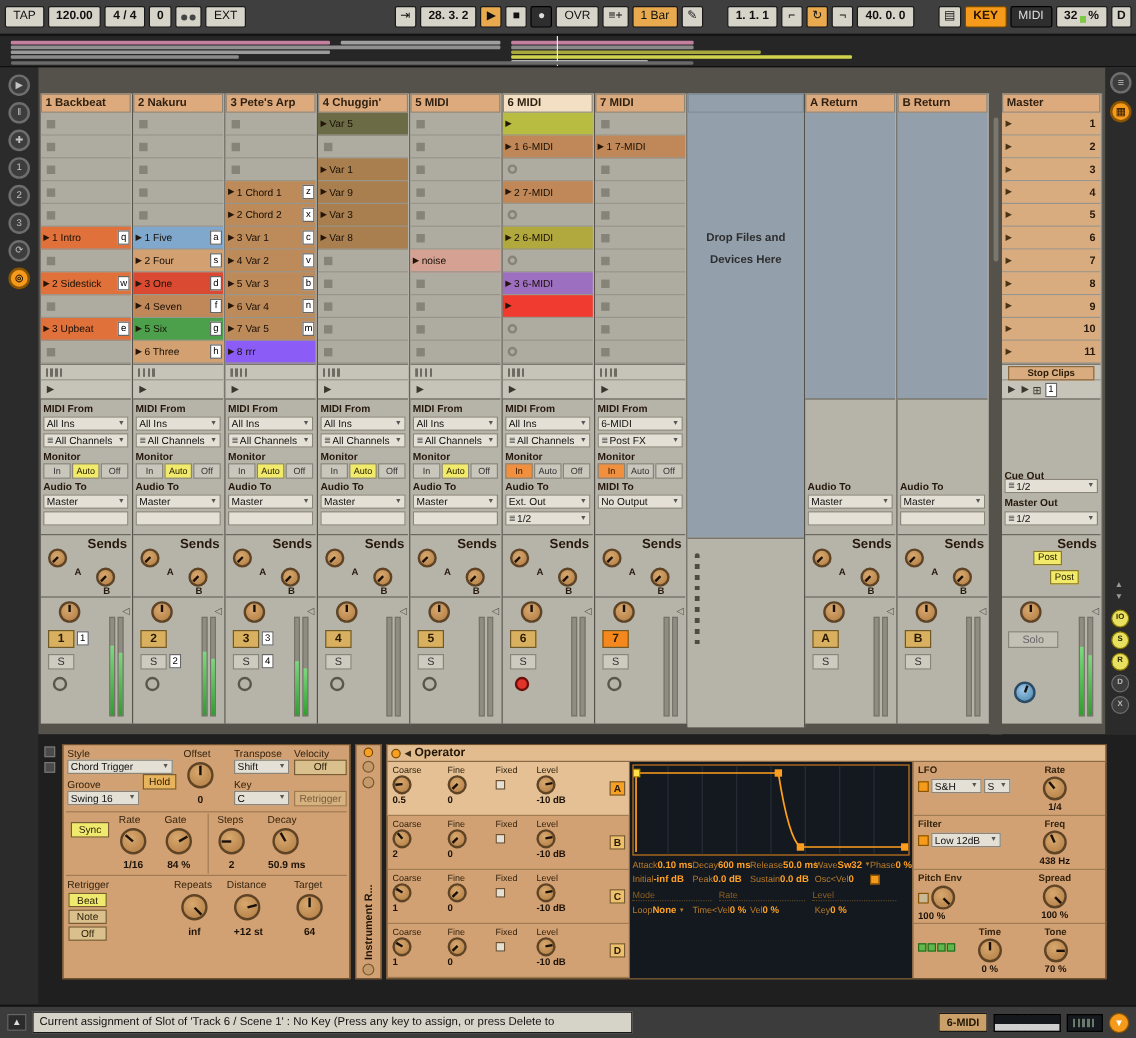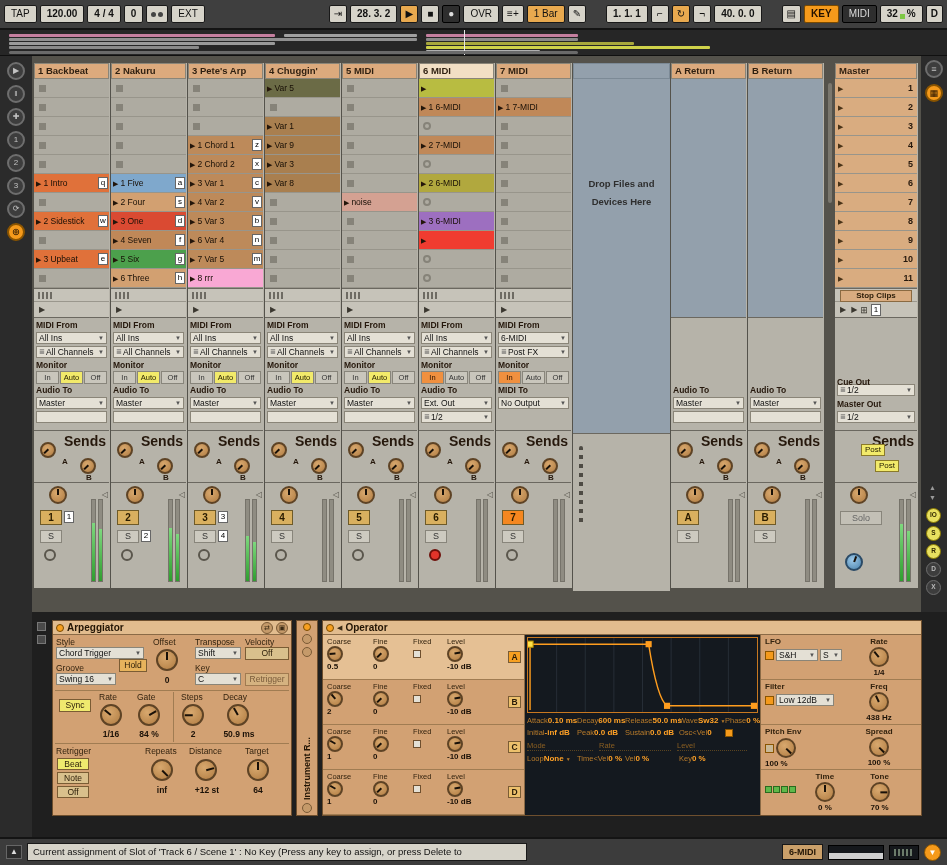--- a/index.html
+++ b/index.html
@@ -33,21 +33,21 @@
 
   
   #below{flex:1;display:flex;min-height:0}
   #left-rail{width:32px;background:#2b2b2b;display:flex;flex-direction:column;align-items:center;padding-top:6px;gap:5px;flex:0 0 auto}
   .railbtn{width:18px;height:18px;border-radius:50%;background:#3d3d3d;border:2px solid #6e6e6e;color:#c3c3c3;font-size:8px;line-height:14px;text-align:center;cursor:default}
   .railbtn.on{background:#f59a1b;border-color:#8a5400;color:#221100;font-weight:700}
   #right-col{flex:1;display:flex;flex-direction:column;min-width:0}
 
   
   #session-row{height:556px;display:flex;background:#54524b;flex:0 0 auto}
-  #session-wrap{flex:1;padding:7px 2px 0 2px;overflow:hidden}
+  #session-wrap{flex:1;padding:22px 2px 0 2px;overflow:hidden}
   #session-cols{display:flex;align-items:flex-start;height:100%}
   .tcol{width:77px;padding-right:1px;background:#b6b3a9;flex:0 0 auto;border-right:1px solid #54524b}
   .mcolw{width:84px}
   .thead{height:16px;background:#dcaa7d;border:1px solid #8a8578;font-size:9.5px;font-weight:700;line-height:14px;padding:0 3px;color:#2e1f10;white-space:nowrap;overflow:hidden}
   .thead.sel{background:#f2dfc4}
   .thead.empty{background:#93a0ac;border-color:#7c8a96}
   .slots{height:209px;background:#aeaba1}
   .slot{height:19px;border-bottom:1px solid #98958b;display:flex;align-items:center;position:relative;overflow:hidden}
   .ssq{width:7px;height:7px;background:#868379;margin-left:5px}
   .scirc{width:8px;height:8px;border:2px solid #868379;border-radius:50%;margin-left:4px}
@@ -64,21 +64,21 @@
   .dd{display:flex;align-items:center;width:100%;height:12px;background:#e4e0d5;border:1px solid #8a8578;padding:0 2px;overflow:hidden}
   .blankdd{background:#e4e0d5;border:1px solid #8a8578;display:block;height:12px}
   .ddt{flex:1;font-size:8.5px;color:#111;white-space:nowrap;overflow:hidden;text-overflow:ellipsis}
   .dda{font-size:6px;color:#555;margin-left:1px}
   .ch{font-size:7px;color:#555;margin-right:1px}
   .monrow{height:13px;display:flex;gap:1px}
   .mbtn{flex:1;font-size:7.5px;line-height:11px;text-align:center;background:#c9c6bc;border:1px solid #88857b;color:#333;overflow:hidden}
   .mbtn.on-auto{background:#f2ea6a;color:#221c00}
   .mbtn.on-in{background:#f0903f;color:#2a1200}
   .sends{height:52px;border-top:1px solid #6b6860;position:relative}
-  .sendslbl{position:absolute;right:3px;top:2px;font-size:14px;font-weight:700;color:#26180c}
+  .sendslbl{position:absolute;right:3px;top:2px;font-size:11px;font-weight:700;color:#26180c}
   .slet{position:absolute;font-size:8px;font-weight:700;color:#26180c}
   .la{left:28px;top:26px}.lb{left:52px;top:42px}
   .posA{position:absolute;left:6px;top:11px}
   .posB{position:absolute;left:30px;top:27px}
   .post{position:absolute;background:#f2ea6a;border:1px solid #8a7a2a;font-size:8px;line-height:10px;padding:0 3px;color:#221c00}
   .postA{left:26px;top:13px}.postB{left:40px;top:29px}
   .strip{height:106px;border-top:1px solid #6b6860;position:relative}
   .posPan{position:absolute;left:15px;top:3px}
   .mtri{position:absolute;right:1px;top:7px;font-size:8px;color:#55524a}
   .act{position:absolute;left:6px;top:27px;width:22px;height:15px;border:1px solid #6e5a28;font-size:10px;font-weight:700;text-align:center;line-height:13px;color:#2a1c00}
@@ -482,21 +482,21 @@
                   <div class="slot clip" style="background:#bd8a5a">
                     <i class="cplay">▶</i>
                     <span class="clabel">6 Var 4</span>
                     <i class="kbadge">n</i>
                   </div>
                   <div class="slot clip" style="background:#bd8a5a">
                     <i class="cplay">▶</i>
                     <span class="clabel">7 Var 5</span>
                     <i class="kbadge">m</i>
                   </div>
-                  <div class="slot clip" style="background:#f9a8d4">
+                  <div class="slot clip" style="background:#8b5cf6">
                     <i class="cplay">▶</i>
                     <span class="clabel">8 rrr</span>
                   </div>
                 </div>
                 <div class="stoprow">
                   <i class="ticks"></i>
                 </div>
                 <div class="playrow">
                   <i class="ptri">▶</i>
                 </div>
@@ -1022,26 +1022,20 @@
           </div>
       </div>
 
       <div id="device-area">
         <div id="dev-rail">
           <i class="drail-ic"></i>
           <i class="drail-ic"></i>
         </div>
 
         <div class="device" id="arp">
-          <div class="dev-title">
-            <span class="led"></span>
-            <span class="dev-name">Arpeggiator</span>
-            <span class="dev-ic">⇄</span>
-            <span class="dev-ic">▣</span>
-          </div>
           <div id="arp-body">
             <span class="al" style="left:3px;top:2px">Style</span>
             <span class="dd abs" style="left:3px;top:12px;width:88px">
                 <i class="ddt">Chord Trigger</i>
                 <i class="dda">▼</i>
               </span>
             <span class="al" style="left:3px;top:28px">Groove</span>
             <span class="dd abs" style="left:3px;top:38px;width:60px">
                 <i class="ddt">Swing 16</i>
                 <i class="dda">▼</i>

